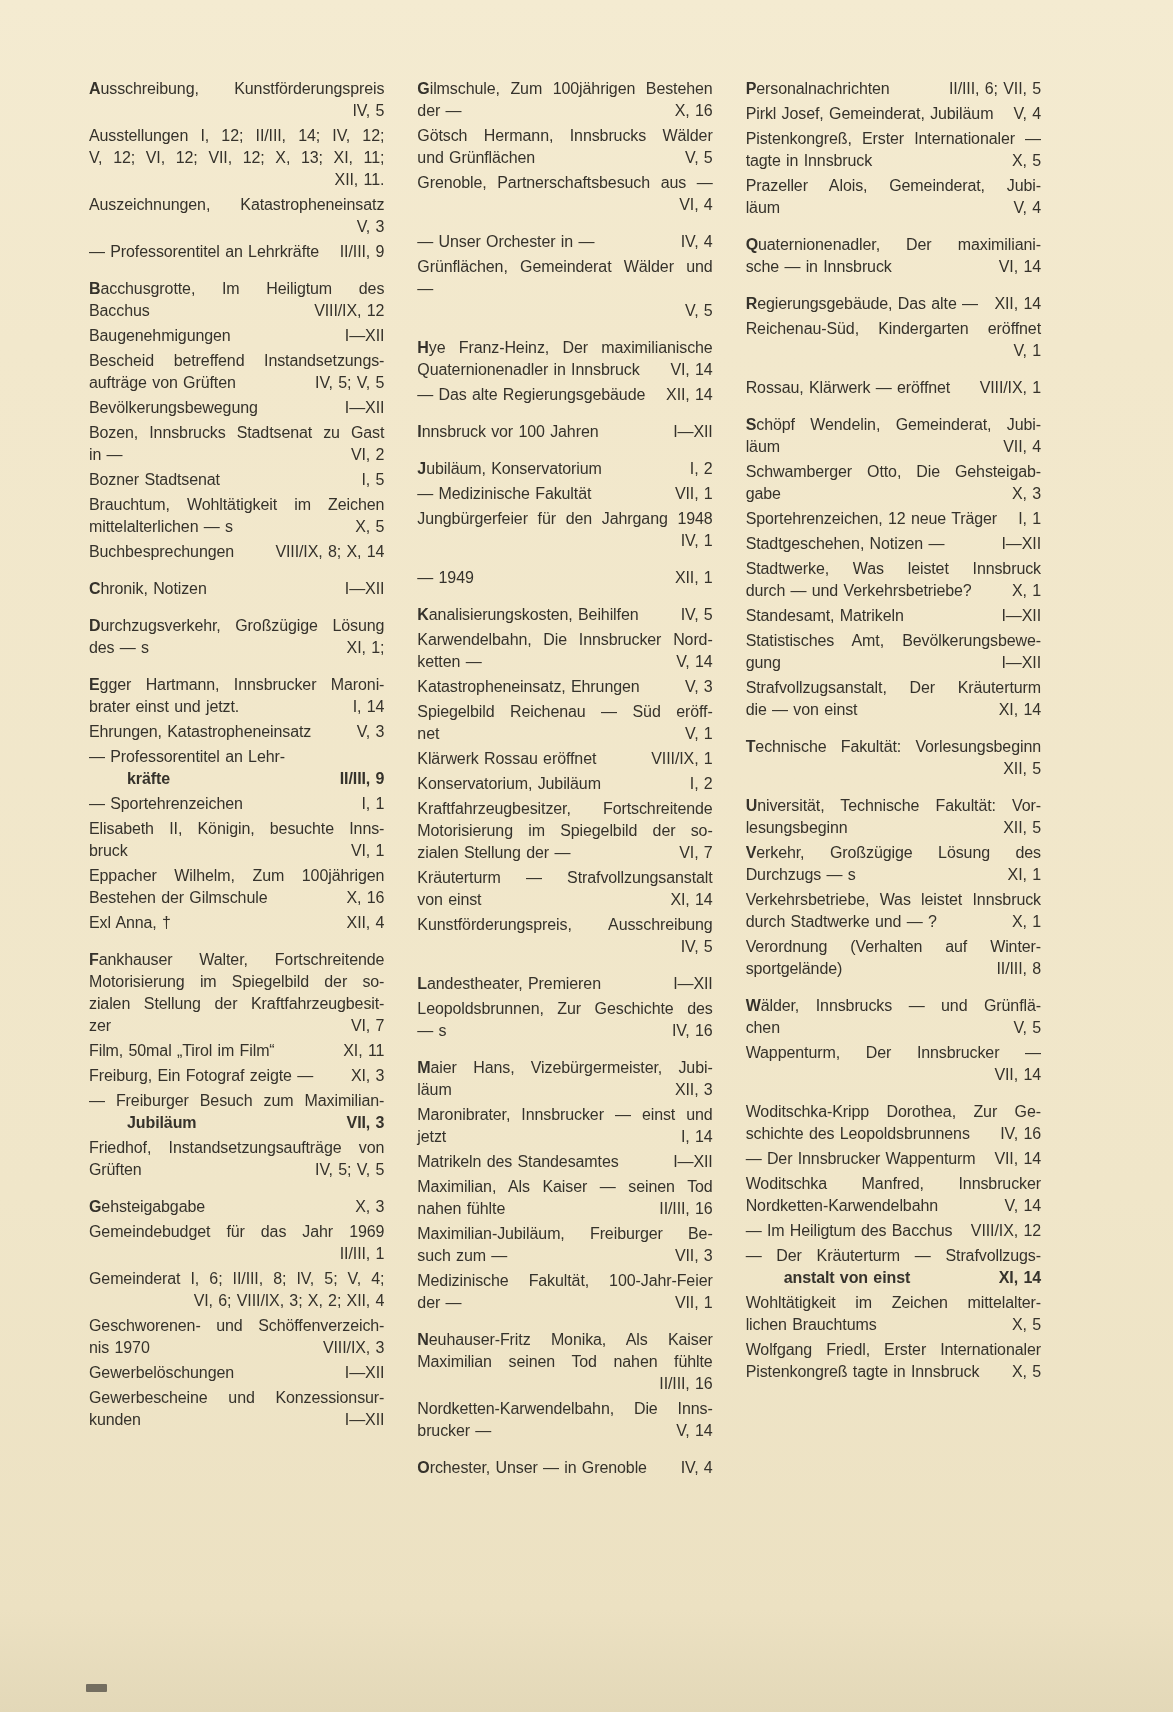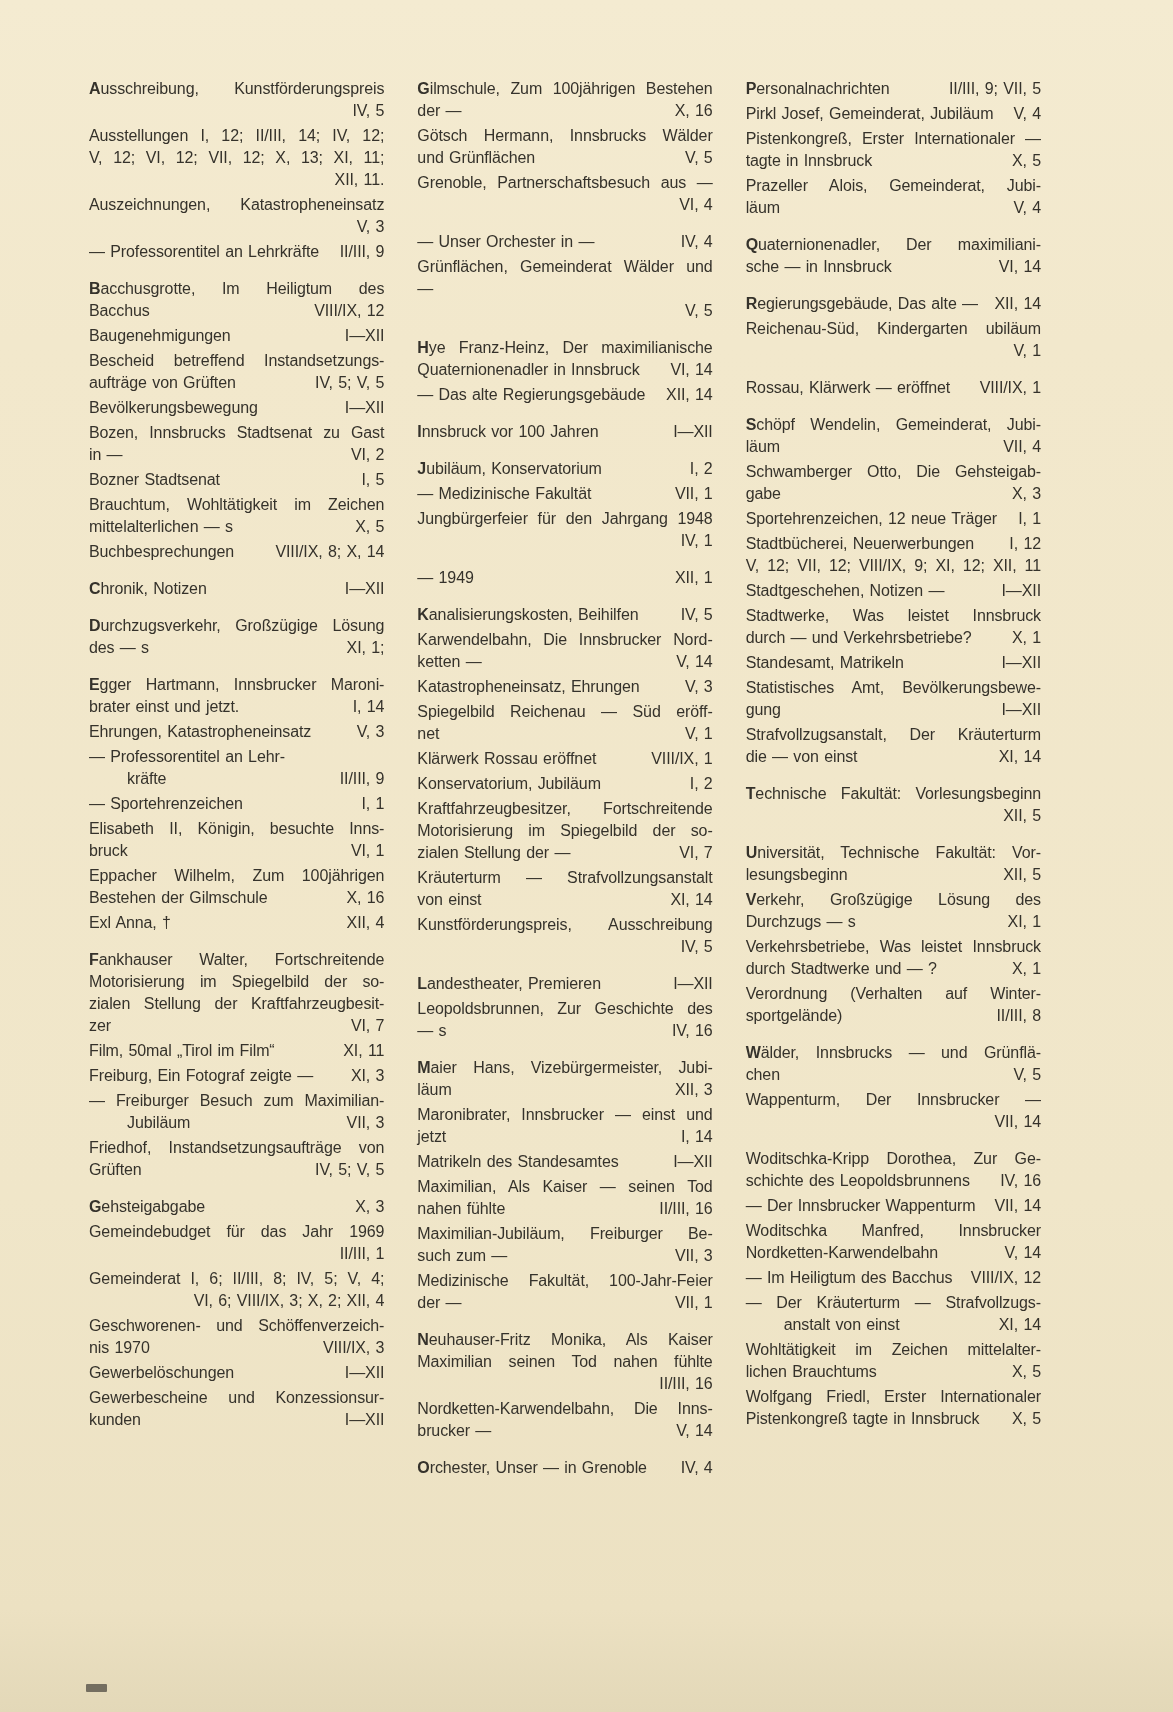--- a/index.html
+++ b/index.html
@@ -23,21 +23,21 @@
   .entry.gap{margin-top:15px;}
   .line{
     font-size:16px;line-height:22px;letter-spacing:-0.1px;
     word-spacing:1px;
   }
   .line.flex{display:flex;justify-content:space-between;align-items:baseline;}
   .line.flex .t{white-space:nowrap;}
   .line.flex .r{white-space:nowrap;padding-left:6px;text-align:right;}
   .line.j{text-align:justify;text-align-last:justify;}
   .line.ronly{text-align:right;}
-  .line.ind{padding-left:38px;}
+  .line.ind{padding-left:38px;font-weight:bold;}
   b.lead{font-weight:700;}
   .corner-mark{
     position:absolute;left:86px;top:1684px;width:21px;height:8px;
     background:#57534a;opacity:.8;border-radius:1px;
   }
 </style>
 </head>
 <body>
 
 <div class="page">
@@ -440,21 +440,21 @@
           <div class="line flex">
             <span class="t"><b class="lead">O</b>rchester, Unser — in Grenoble</span>
             <span class="r">IV, 4</span>
           </div>
         </div>
       </div>
     <div class="col">
         <div class="entry">
           <div class="line flex">
             <span class="t"><b class="lead">P</b>ersonalnachrichten</span>
-            <span class="r">II/III, 9; VII, 5</span>
+            <span class="r">II/III, 6; VII, 5</span>
           </div>
         </div>
         <div class="entry">
           <div class="line flex">
             <span class="t">Pirkl Josef, Gemeinderat, Jubiläum</span>
             <span class="r">V, 4</span>
           </div>
         </div>
         <div class="entry">
           <div class="line j">Pistenkongreß, Erster Internationaler —</div>
@@ -477,21 +477,21 @@
             <span class="r">VI, 14</span>
           </div>
         </div>
         <div class="entry gap">
           <div class="line flex">
             <span class="t"><b class="lead">R</b>egierungsgebäude, Das alte —</span>
             <span class="r">XII, 14</span>
           </div>
         </div>
         <div class="entry">
-          <div class="line j">Reichenau-Süd, Kindergarten ubiläum</div>
+          <div class="line j">Reichenau-Süd, Kindergarten eröffnet</div>
           <div class="line ronly">V, 1</div>
         </div>
         <div class="entry gap">
           <div class="line flex">
             <span class="t">Rossau, Klärwerk — eröffnet</span>
             <span class="r">VIII/IX, 1</span>
           </div>
         </div>
         <div class="entry gap">
           <div class="line j"><b class="lead">S</b>chöpf Wendelin, Gemeinderat, Jubi-</div>
@@ -505,27 +505,20 @@
           <div class="line flex">
             <span class="t">gabe</span>
             <span class="r">X, 3</span>
           </div>
         </div>
         <div class="entry">
           <div class="line flex">
             <span class="t">Sportehrenzeichen, 12 neue Träger</span>
             <span class="r">I, 1</span>
           </div>
-        </div>
-        <div class="entry">
-          <div class="line flex">
-            <span class="t">Stadtbücherei, Neuerwerbungen</span>
-            <span class="r">I, 12</span>
-          </div>
-          <div class="line j">V, 12; VII, 12; VIII/IX, 9; XI, 12; XII, 11</div>
         </div>
         <div class="entry">
           <div class="line flex">
             <span class="t">Stadtgeschehen, Notizen —</span>
             <span class="r">I—XII</span>
           </div>
         </div>
         <div class="entry">
           <div class="line j">Stadtwerke, Was leistet Innsbruck</div>
           <div class="line flex">

